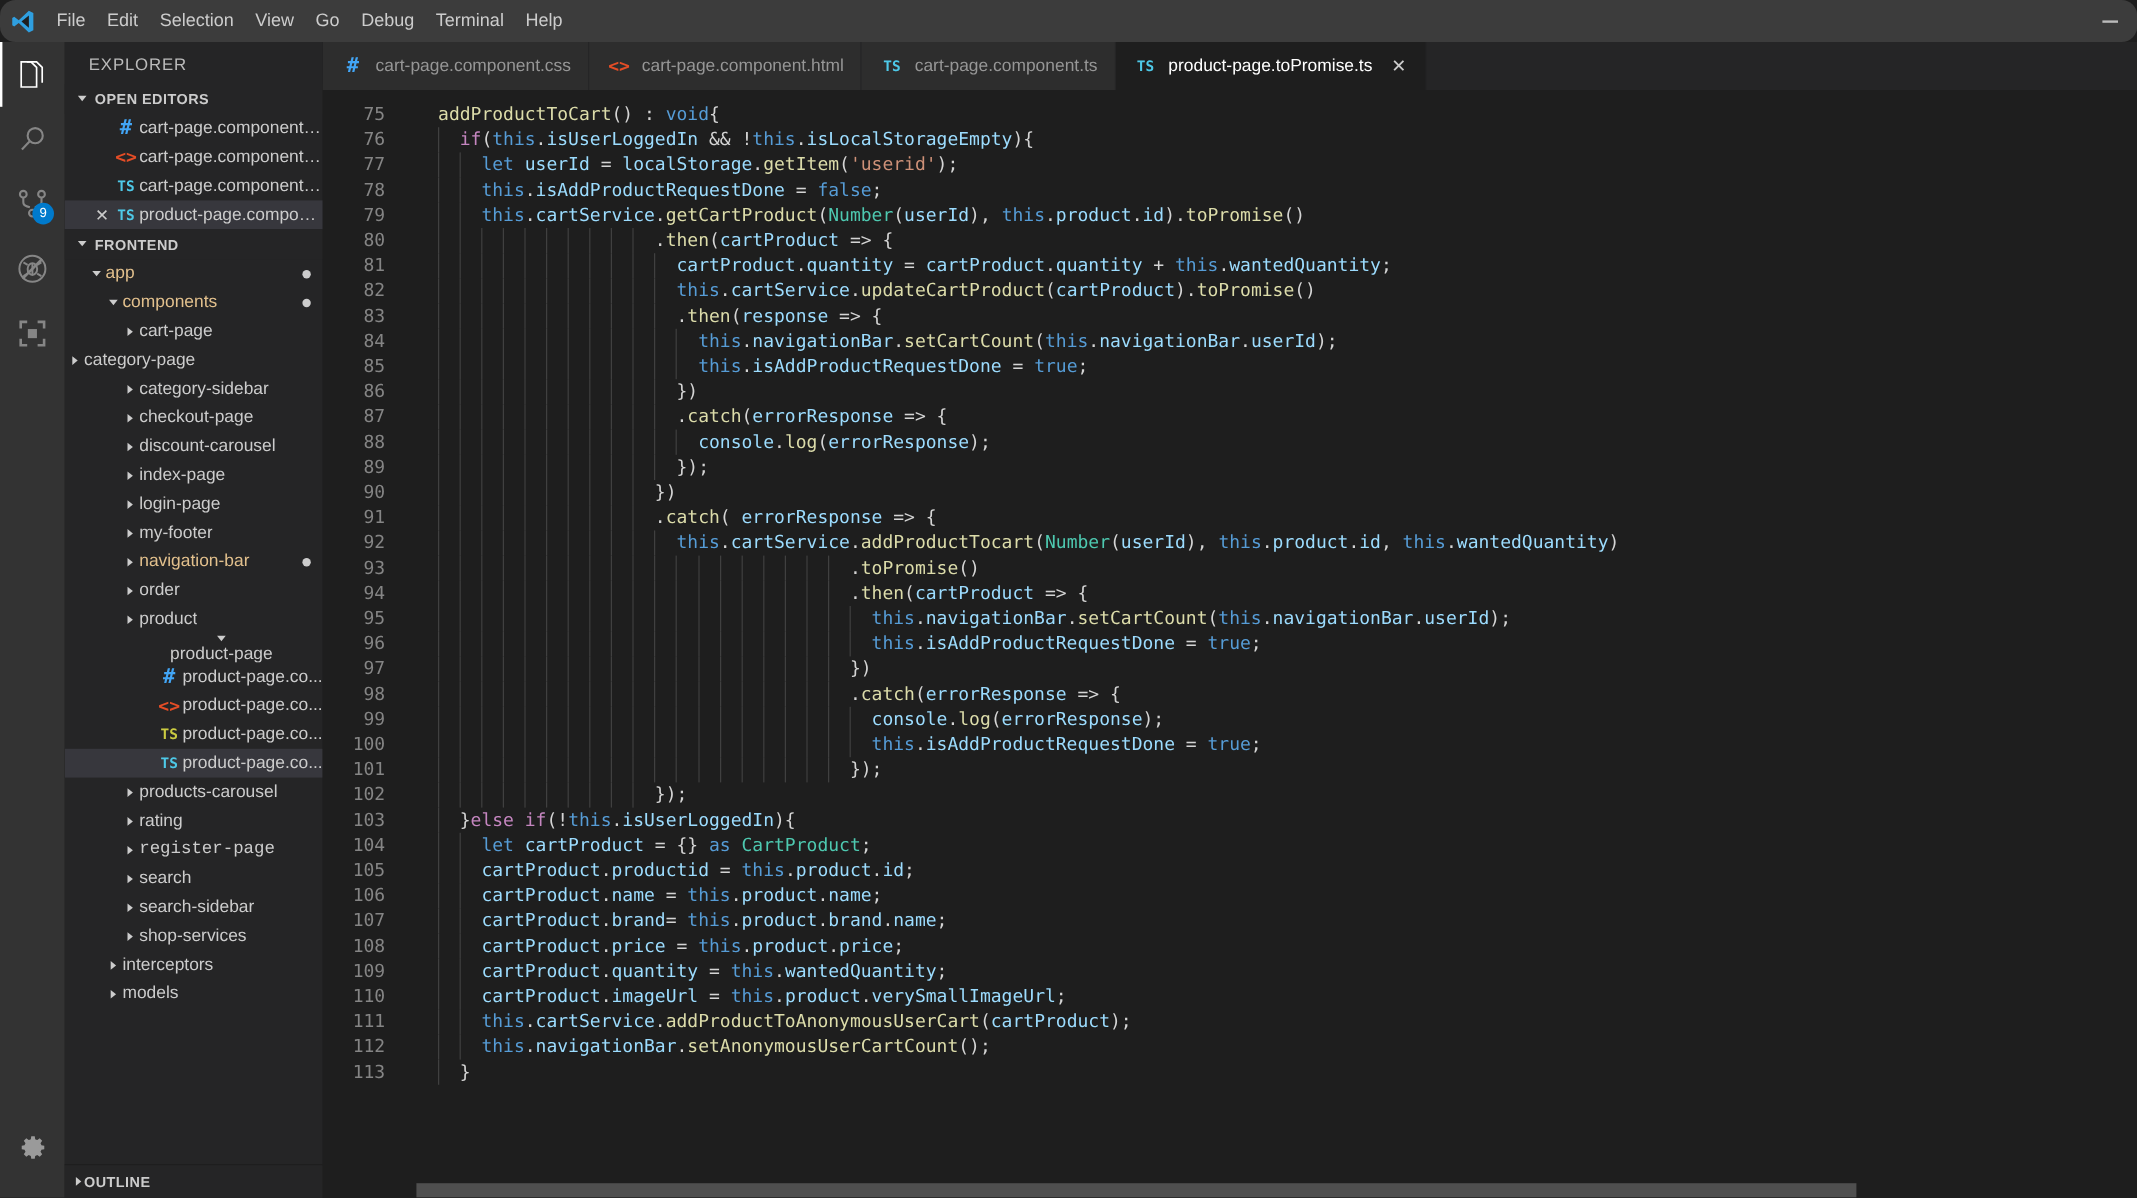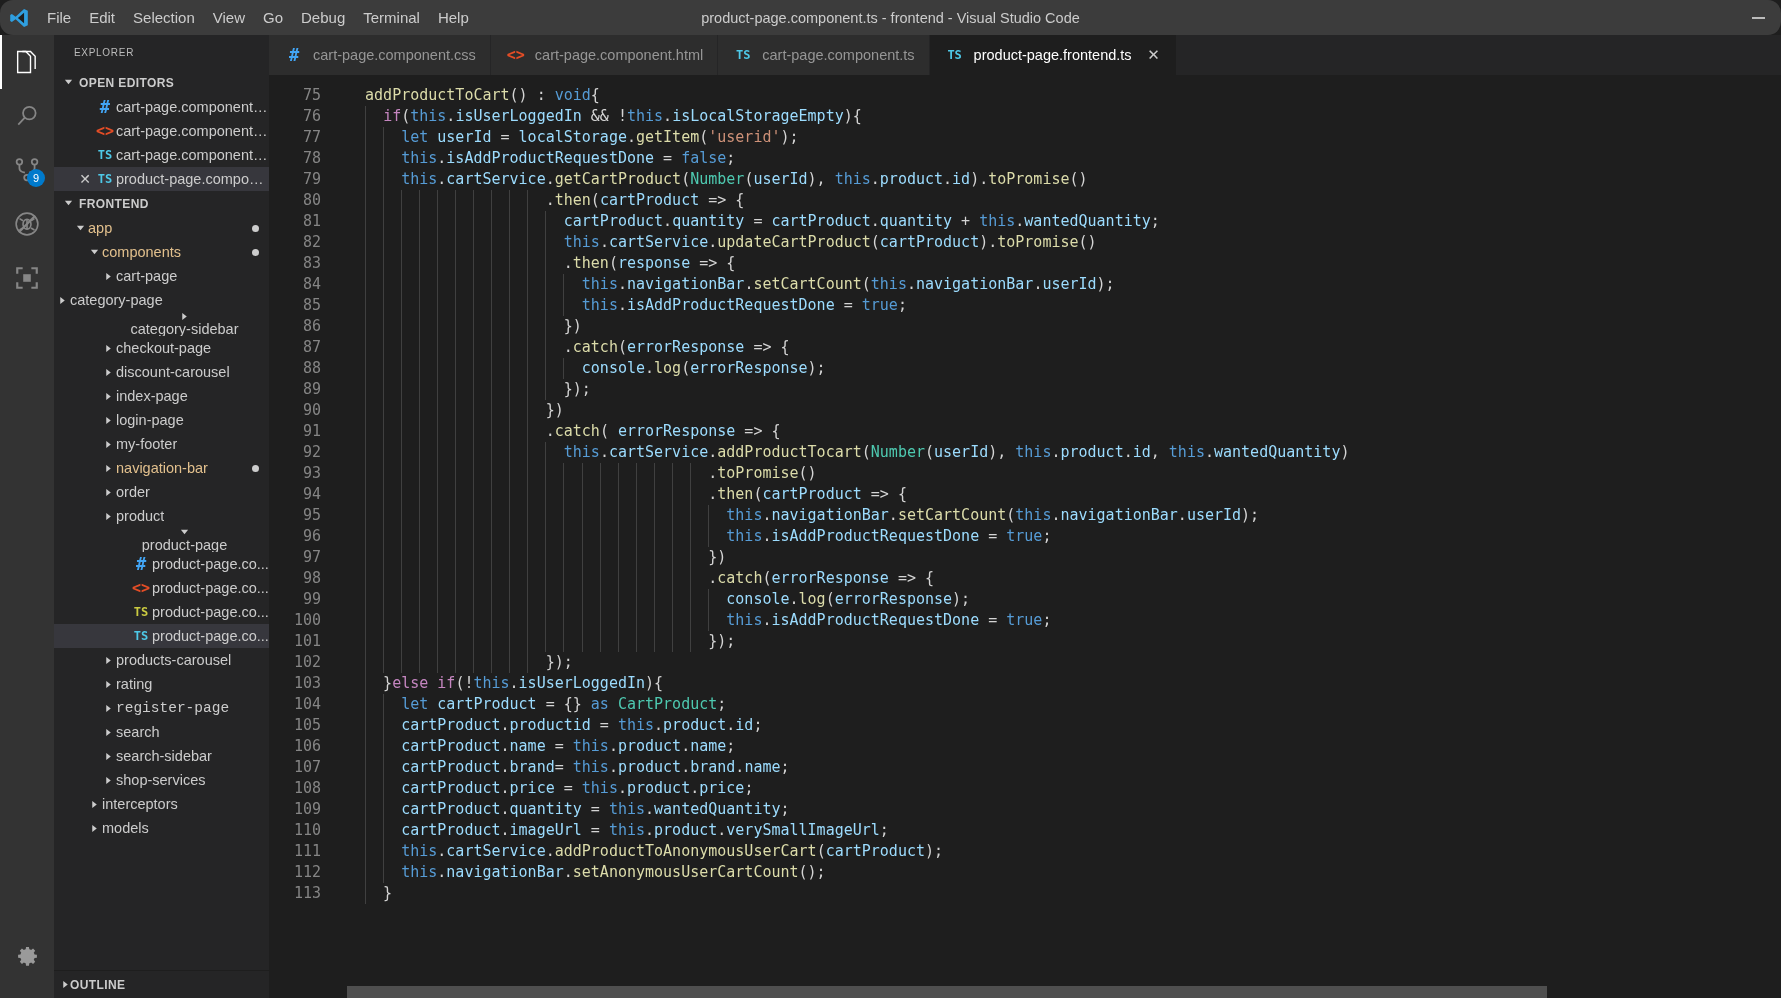--- a/index.html
+++ b/index.html
@@ -56,21 +56,21 @@
     text-align:center;padding:0 4px;box-sizing:border-box;font-family:"Liberation Sans",sans-serif;
   }
 
   
   .sidebar{
     width:215px;min-width:215px;background:#252526;display:flex;flex-direction:column;
     font-size:14.5px;
   }
   .sidebar-title{
     height:35px;min-height:35px;display:flex;align-items:center;padding-left:20px;
-    font-size:10px;letter-spacing:.7px;color:#bbbbbb;text-transform:uppercase;
+    font-size:14px;letter-spacing:.7px;color:#bbbbbb;text-transform:uppercase;
   }
   .section-header{
     height:25px;min-height:25px;display:flex;align-items:center;padding-left:7px;
     font-size:12px;font-weight:bold;letter-spacing:.4px;color:#cccccc;
     text-transform:uppercase;cursor:pointer;background:#252526;
   }
   .section-header .tw{margin-right:4px;width:14px;display:flex;justify-content:center;}
   .open-editors-list{display:flex;flex-direction:column;}
   .oe-row{
     height:24px;display:flex;align-items:center;padding-left:22px;cursor:pointer;
@@ -166,21 +166,20 @@
     <div class="menubar">
       <div class="menu-item">File</div>
       <div class="menu-item">Edit</div>
       <div class="menu-item">Selection</div>
       <div class="menu-item">View</div>
       <div class="menu-item">Go</div>
       <div class="menu-item">Debug</div>
       <div class="menu-item">Terminal</div>
       <div class="menu-item">Help</div>
     </div>
-    <div class="window-title">product-page.component.ts - frontend - Visual Studio Code</div>
     <div class="win-controls">
       <div class="win-btn">
           <span class="dash"></span>
         </div>
     </div>
   </div>
 
   <div class="body">
 
     <div class="activitybar">
@@ -323,21 +322,21 @@
             <span class="tree-label">cart-page</span>
           </div>
           <div class="tree-row" style="">
             <span class="tw-arrow">
               <svg width="9" height="9" viewBox="0 0 10 10">
                 <path d="M2.5 1 L7.5 5 L2.5 9 Z" fill="#cccccc"></path>
               </svg>
             </span>
             <span class="tree-label">category-page</span>
           </div>
-          <div class="tree-row" style="padding-left: 46px; flex-direction: column;">
+          <div class="tree-row" style="padding-left: 46px;">
             <span class="tw-arrow">
               <svg width="9" height="9" viewBox="0 0 10 10">
                 <path d="M2.5 1 L7.5 5 L2.5 9 Z" fill="#cccccc"></path>
               </svg>
             </span>
             <span class="tree-label">category-sidebar</span>
           </div>
           <div class="tree-row" style="padding-left: 46px;">
             <span class="tw-arrow">
               <svg width="9" height="9" viewBox="0 0 10 10">
@@ -516,21 +515,21 @@
         <div class="tab">
           <span class="ficon html">&lt;&gt;</span>
           <span>cart-page.component.html</span>
         </div>
         <div class="tab">
           <span class="ficon ts">TS</span>
           <span>cart-page.component.ts</span>
         </div>
         <div class="tab active">
           <span class="ficon ts">TS</span>
-          <span>product-page.frontend.ts</span>
+          <span>product-page.toPromise.ts</span>
           <span class="tab-close">✕</span>
         </div>
       </div>
 
       <div class="code-area">
         <div class="guides" id="indent-guides">
             <div class="guide" style="left: 18.04px; top: 21px; height: 21px; bottom: auto;"></div>
             <div class="guide" style="left: 18.04px; top: 42px; height: 21px; bottom: auto;"></div>
             <div class="guide" style="left: 36.08px; top: 42px; height: 21px; bottom: auto;"></div>
             <div class="guide" style="left: 18.04px; top: 63px; height: 21px; bottom: auto;"></div>

